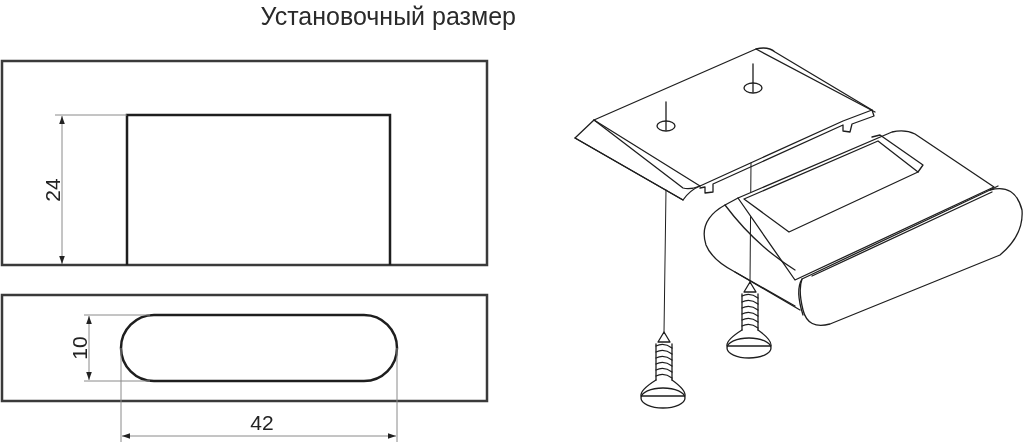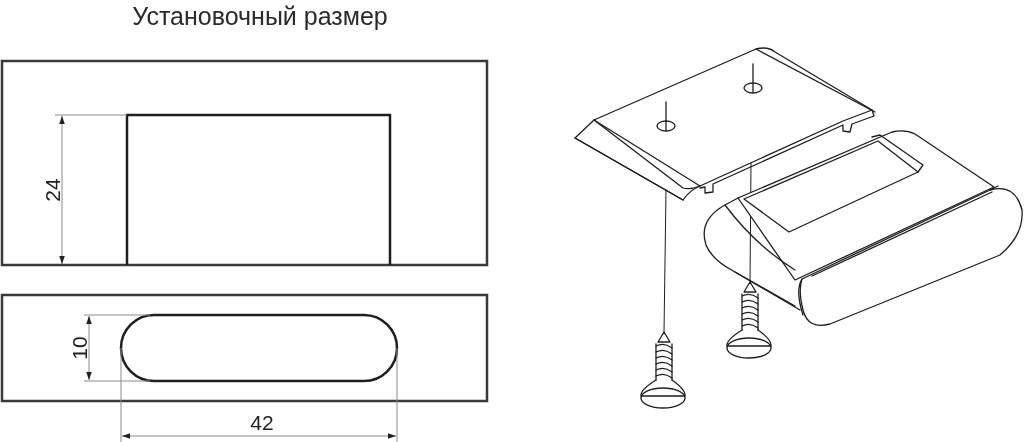--- a/index.html
+++ b/index.html
@@ -1,17 +1,17 @@
 <!DOCTYPE html>
 <html><head>
   <meta charset="utf-8">
   <style>
     html, body { margin: 0; padding: 0; background: #ffffff; }
     body { width: 1024px; height: 442px; position: relative; overflow: hidden; font-family: "Liberation Sans", sans-serif; }
-    .title { position: absolute; left: 0; top: 0; width: 512px; text-align: center; font-size: 25px; color: #2a2a2a; line-height: 32px; padding-left: 4px; }
+    .title { position: absolute; left: 0; top: 0; width: 512px; text-align: right; font-size: 25px; color: #2a2a2a; line-height: 32px; padding-left: 4px; }
     svg { position: absolute; left: 0; top: 0; }
     .dimtext { font-family: "Liberation Sans", sans-serif; font-size: 21px; fill: #222; }
   </style>
 </head>
 <body>
 
 <div class="title">Установочный размер</div>
 
 <svg width="1024" height="442" viewBox="0 0 1024 442">
   <defs>

